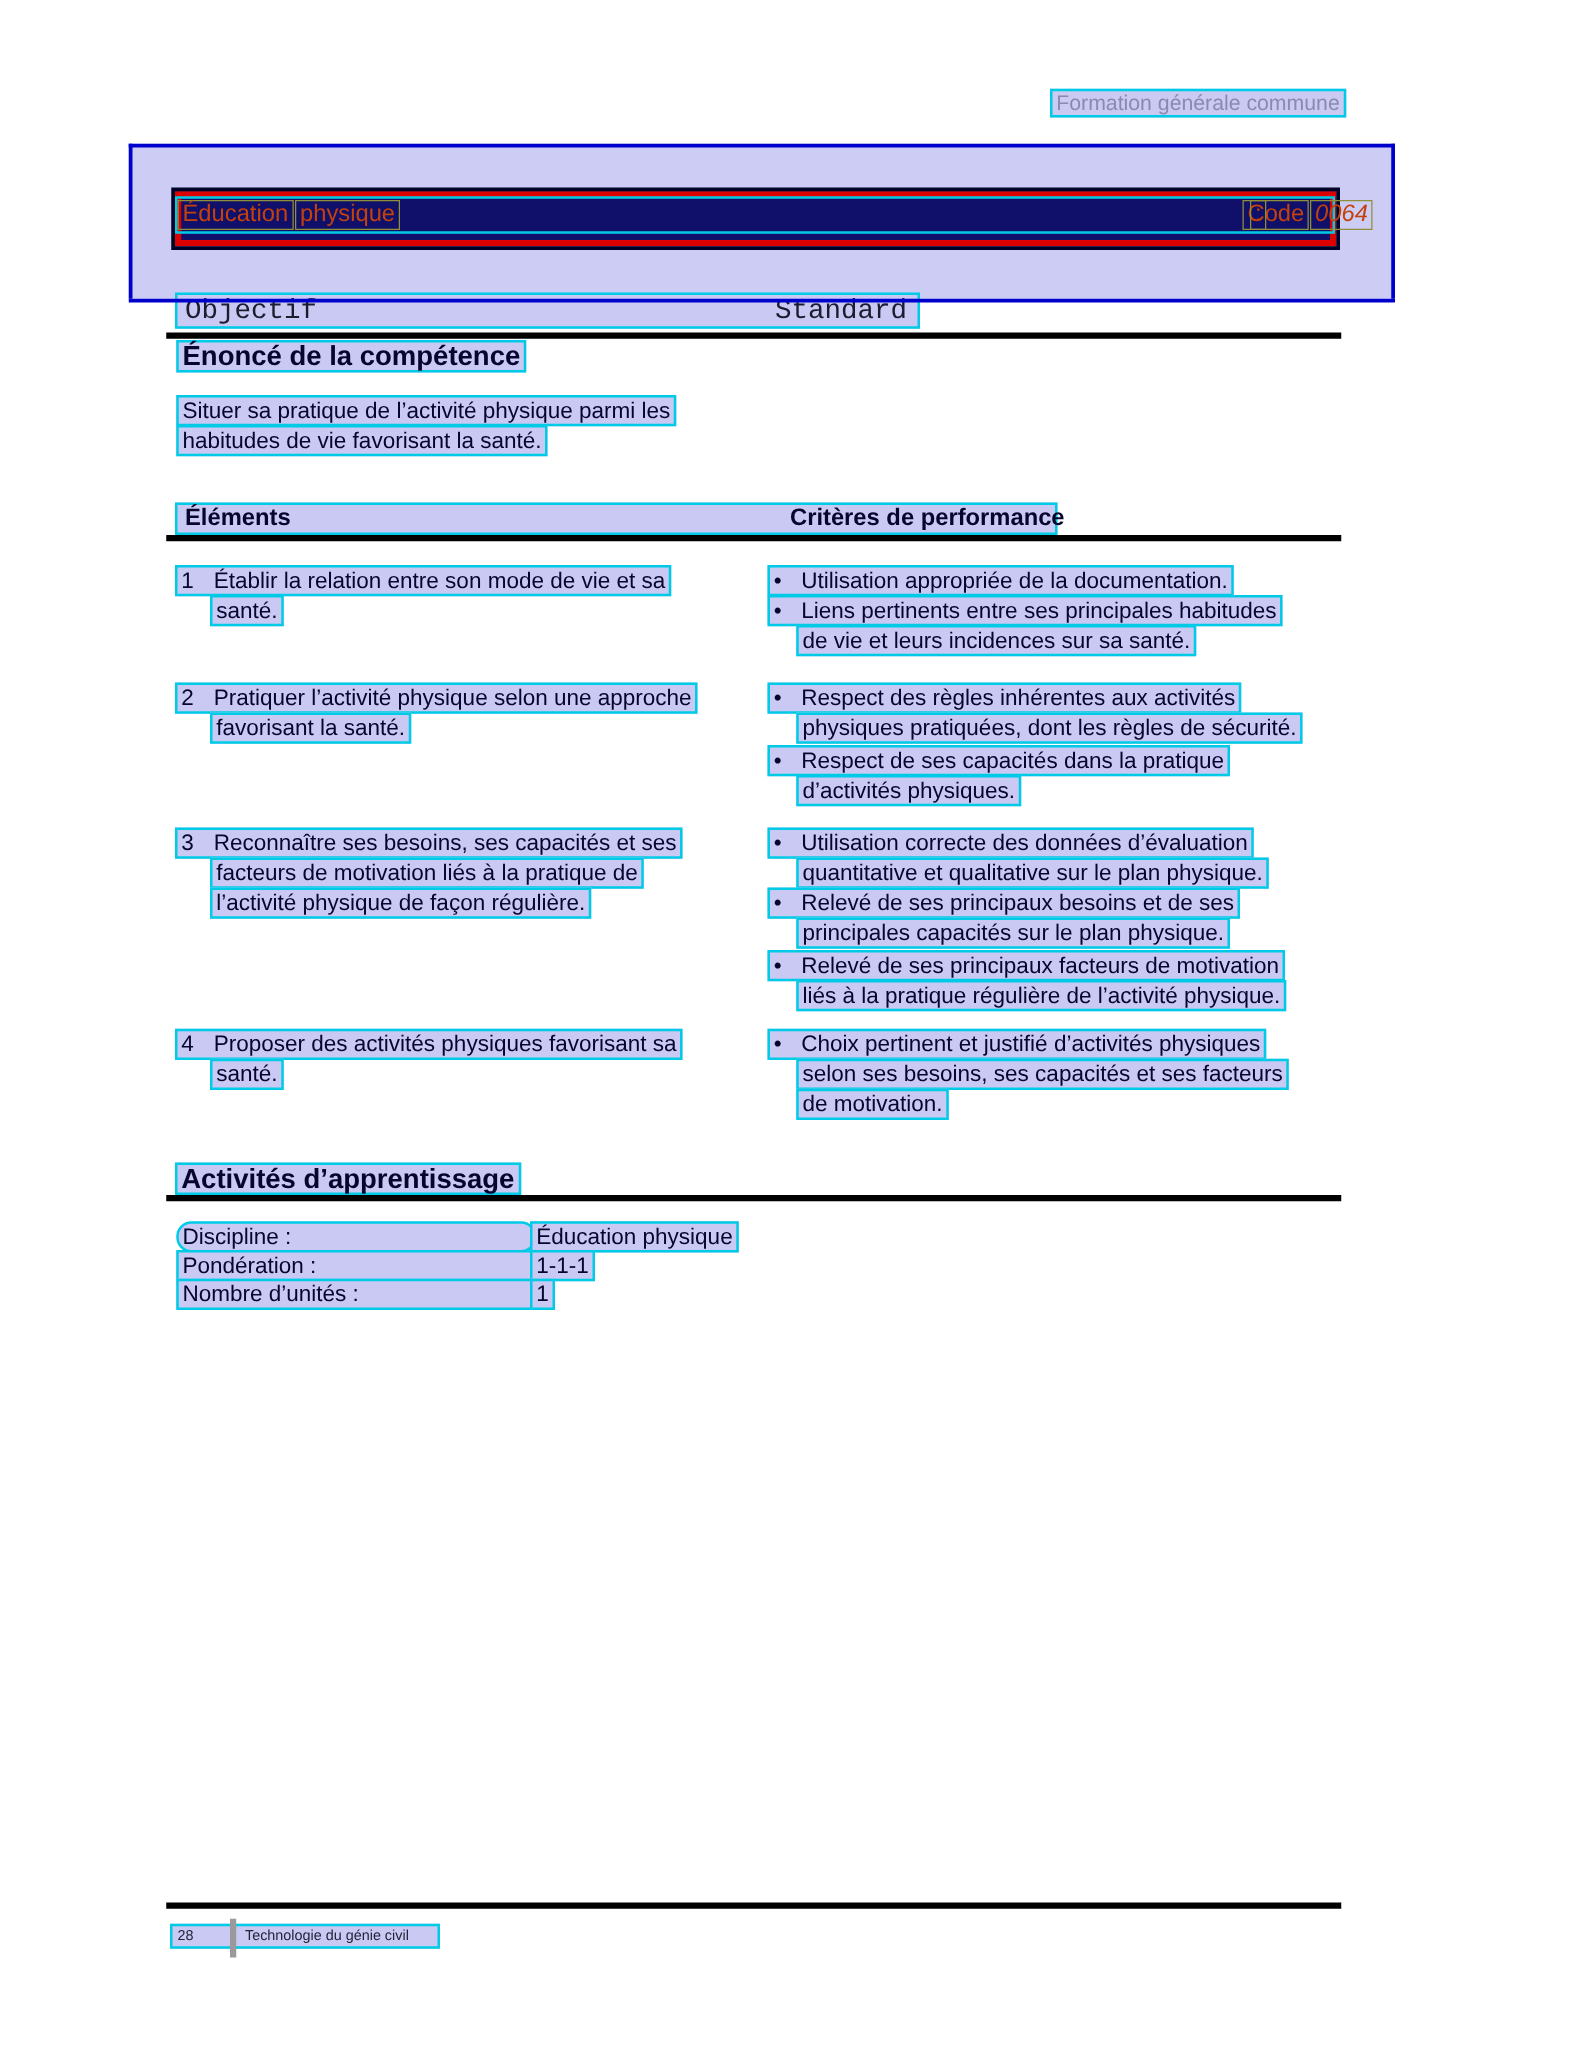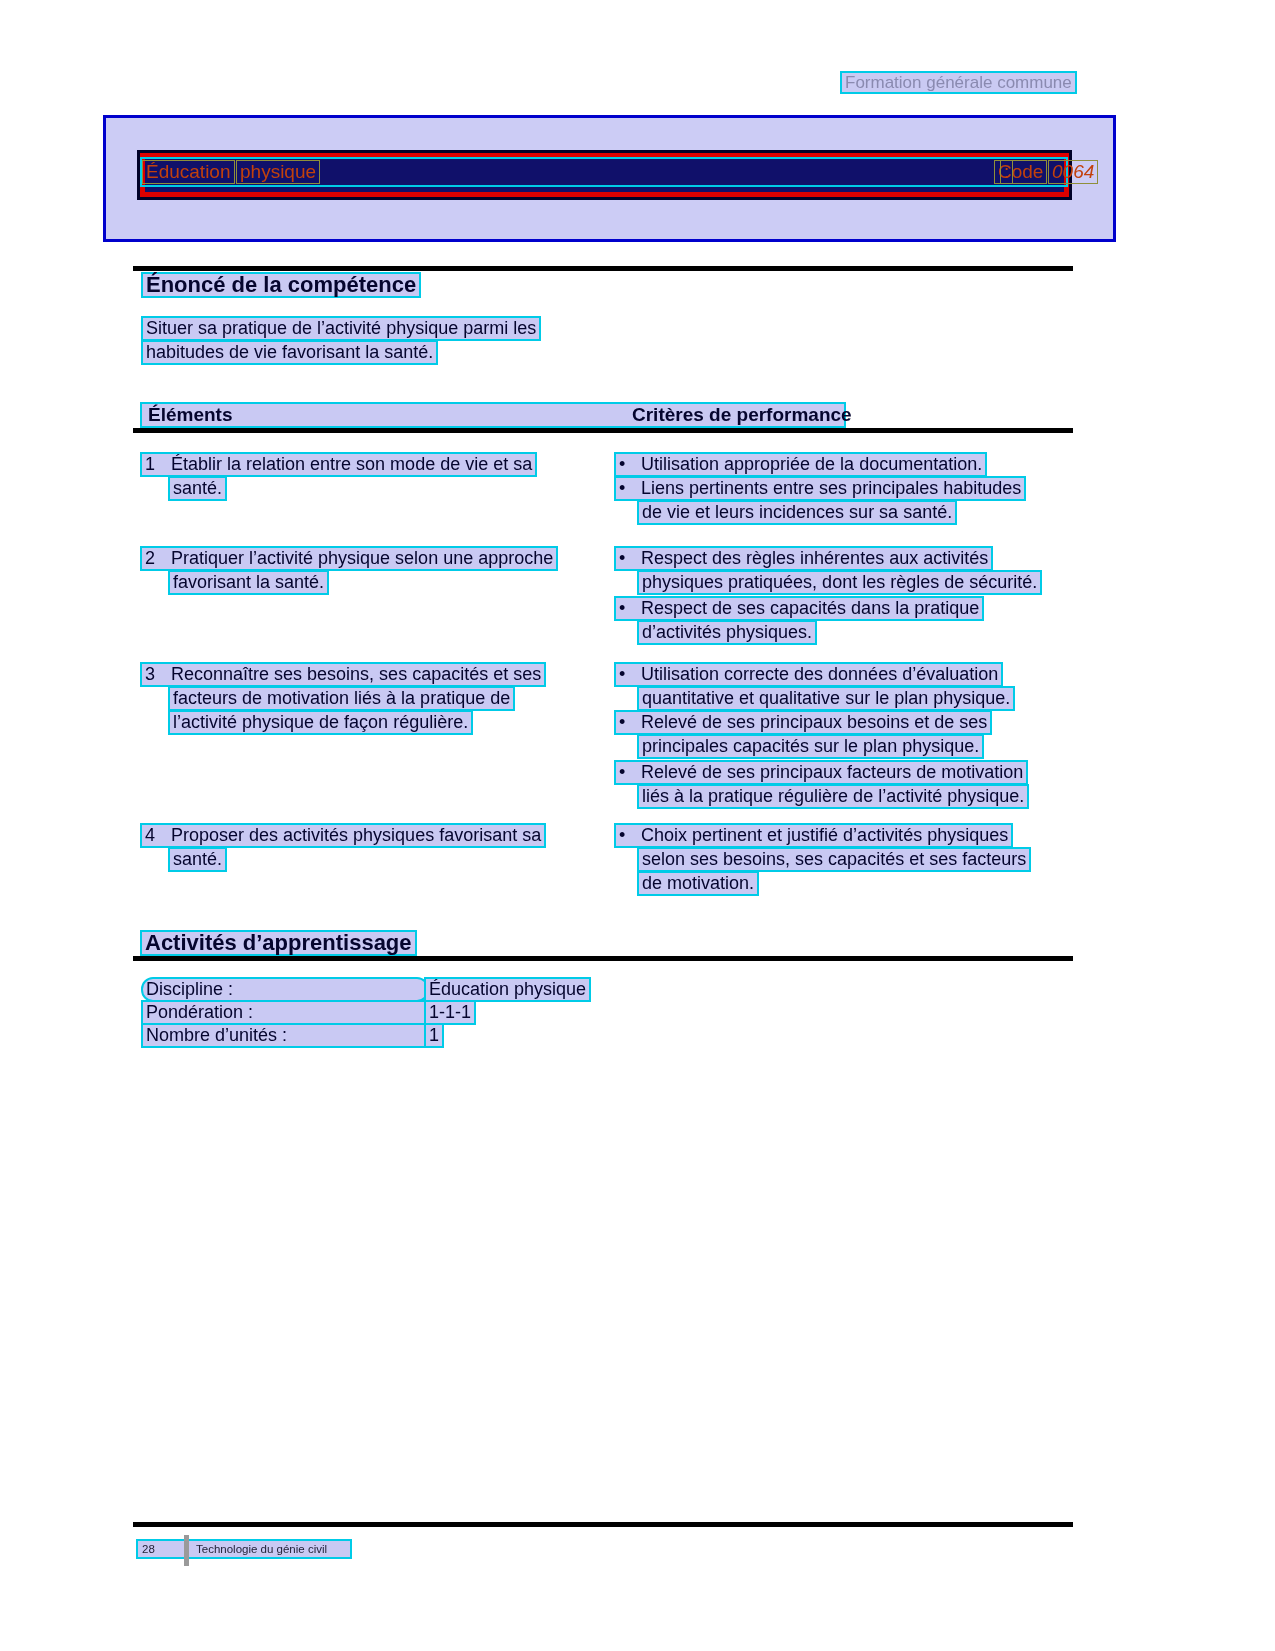--- a/index.html
+++ b/index.html
@@ -62,20 +62,24 @@
   <div class="panel"></div>
   <div class="navybar"></div>
   <div class="linebox"></div>
   <span class="word" style="left:142px;top:160px;">Éducation</span>
   <span class="word" style="left:236px;top:160px;">physique</span>
   <span class="word" style="left:950px;top:160px;margin-left:44px;">Code</span>
   <span class="word" style="left:1000px;top:160px;">:</span>
   <span class="word" style="left:1048px;top:160px;font-style:italic;">0064</span>
   <div class="panel-bottom-line"></div>
 
+  <div class="monobox">
+    <span style="left:6px;">Objectif</span>
+    <span style="left:478px;">Standard</span>
+  </div>
   <div class="rule" style="top:266px;"></div>
 
   <div class="hl bold" style="left:141px;top:272px;">Énoncé de la compétence</div>
   <div class="hl" style="left:141px;top:316px;">Situer sa pratique de l’activité physique parmi les</div>
   <div class="hl" style="left:141px;top:340px;">habitudes de vie favorisant la santé.</div>
 
   <div class="hdrbox">
     <span style="left:6px;">Éléments</span>
     <span style="left:470px;margin-left:20px;">Critères de performance</span>
   </div>

